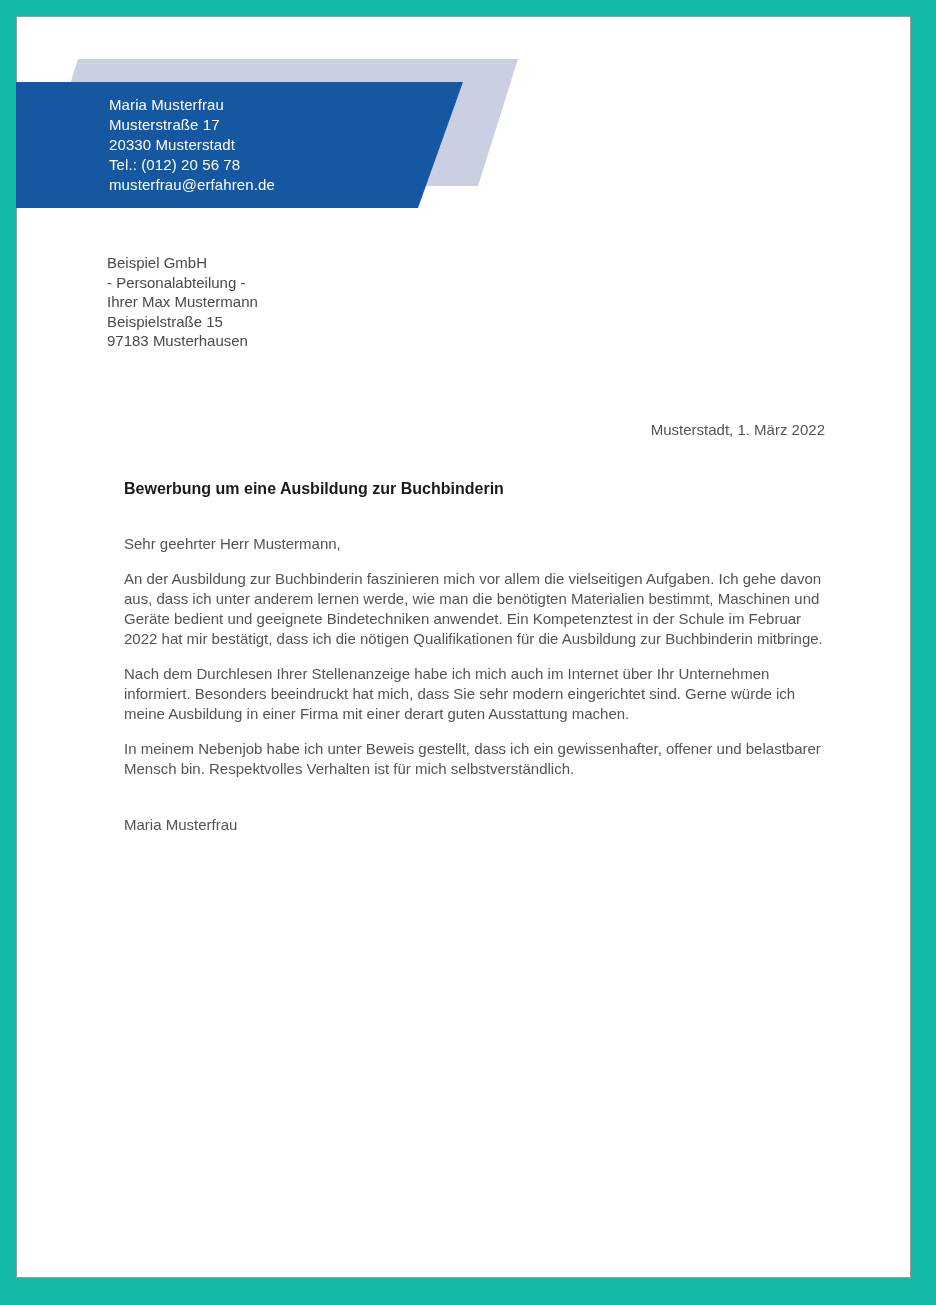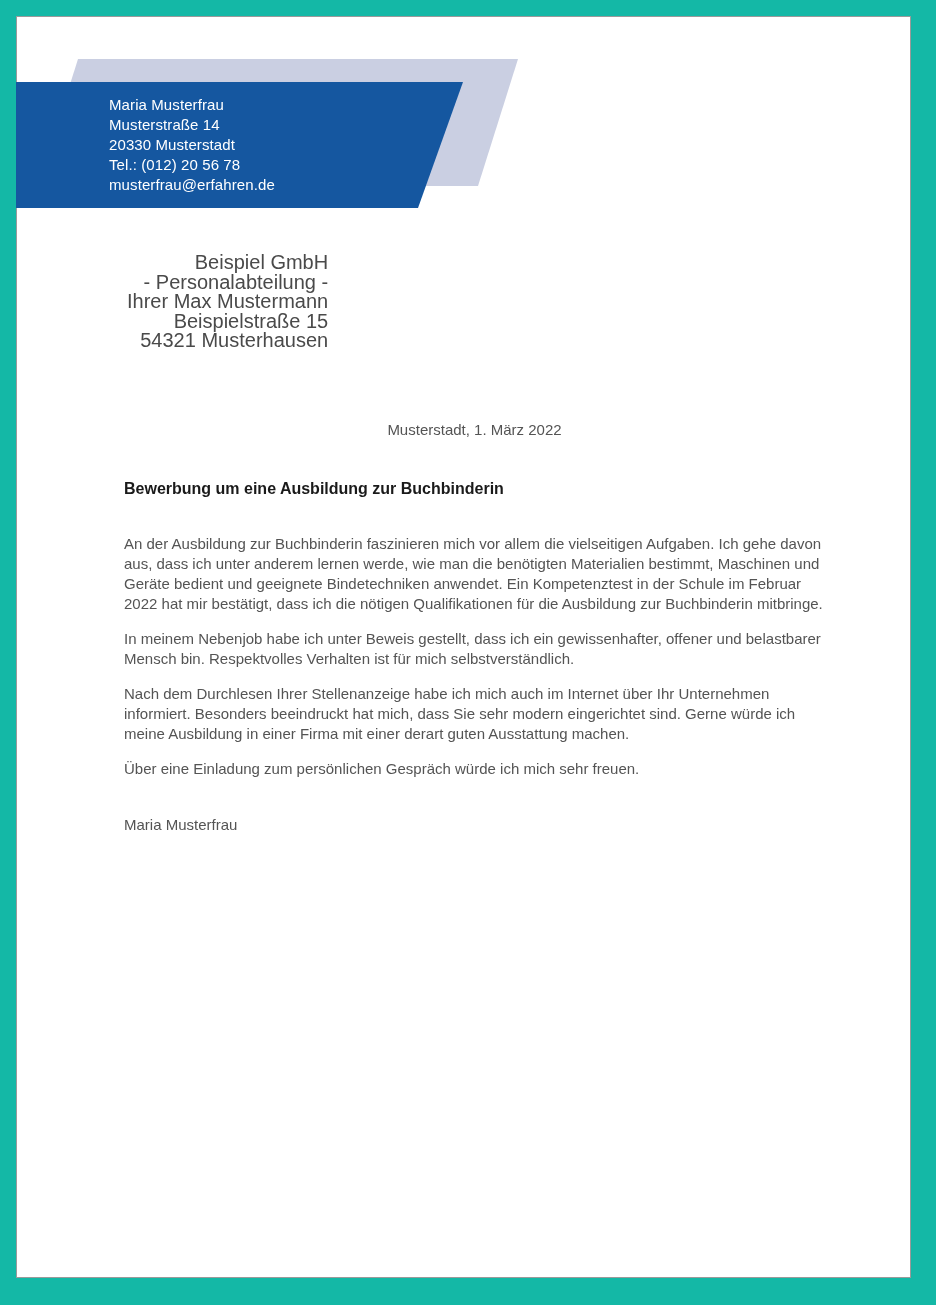--- a/index.html
+++ b/index.html
@@ -17,30 +17,30 @@
     border: 1px solid #9a9a9a;
   }
   .banner-svg { position: absolute; left: -1px; top: -1px; display: block; }
   .sender-block {
     position: absolute; left: 92px; top: 78px;
     color: #ffffff;
     font-size: 15px; font-weight: 300; line-height: 20px;
     letter-spacing: 0.1px;
   }
   .recipient-block {
-    position: absolute; left: 110px; top: 236px;
+    position: absolute; left: 90px; top: 236px;
     color: #4a4a4a;
-    font-size: 20px; font-weight: 300; line-height: 19.5px; text-align: right;
+    font-size: 15px; font-weight: 300; line-height: 19.5px;
   }
   .letter-body {
     position: absolute; left: 107px; top: 403px; width: 701px;
     color: #545454;
     font-size: 15px; font-weight: 300; line-height: 20px;
   }
-  .date-line { text-align: center; margin-bottom: 39px; }
+  .date-line { text-align: right; margin-bottom: 39px; }
   .subject-line {
     color: #1a1a1a; font-weight: 700; font-size: 16px;
     margin-bottom: 35px;
   }
   .salutation { margin-bottom: 15px; }
   .para { margin-bottom: 15px; }
   .closing { margin-bottom: 0; }
   .signature { margin-top: 36px; }
 </style>
 </head>
@@ -49,38 +49,38 @@
 <div class="stage">
   <div class="page">
 
     <svg class="banner-svg" width="520" height="210" viewBox="0 0 520 210">
       <polygon points="62,43 502,43 462,170 22,170" fill="#CACFE2"></polygon>
       <polygon points="0,66 447,66 402,192 0,192" fill="#1557A0"></polygon>
     </svg>
 
     <div class="sender-block">
       <div>Maria Musterfrau</div>
-      <div>Musterstraße 14</div>
+      <div>Musterstraße 17</div>
       <div>20330 Musterstadt</div>
       <div>Tel.: (012) 20 56 78</div>
       <div>musterfrau@erfahren.de</div>
     </div>
 
     <div class="recipient-block">
       <div>Beispiel GmbH</div>
       <div>- Personalabteilung -</div>
       <div>Ihrer Max Mustermann</div>
       <div>Beispielstraße 15</div>
-      <div>54321 Musterhausen</div>
+      <div>97183 Musterhausen</div>
     </div>
 
     <div class="letter-body">
       <div class="date-line">Musterstadt, 1. März 2022</div>
       <div class="subject-line">Bewerbung um eine Ausbildung zur Buchbinderin</div>
+      <div class="salutation">Sehr geehrter Herr Mustermann,</div>
       <p class="para">An der Ausbildung zur Buchbinderin faszinieren mich vor allem die vielseitigen Aufgaben. Ich gehe davon aus, dass ich unter anderem lernen werde, wie man die benötigten Materialien bestimmt, Maschinen und Geräte bedient und geeignete Bindetechniken anwendet. Ein Kompetenztest in der Schule im Februar 2022 hat mir bestätigt, dass ich die nötigen Qualifikationen für die Ausbildung zur Buchbinderin mitbringe.</p>
+      <p class="para">Nach dem Durchlesen Ihrer Stellenanzeige habe ich mich auch im Internet über Ihr Unternehmen informiert. Besonders beeindruckt hat mich, dass Sie sehr modern eingerichtet sind. Gerne würde ich meine Ausbildung in einer Firma mit einer derart guten Ausstattung machen.</p>
       <p class="para">In meinem Nebenjob habe ich unter Beweis gestellt, dass ich ein gewissenhafter, offener und belastbarer Mensch bin. Respektvolles Verhalten ist für mich selbstverständlich.</p>
-      <p class="para">Nach dem Durchlesen Ihrer Stellenanzeige habe ich mich auch im Internet über Ihr Unternehmen informiert. Besonders beeindruckt hat mich, dass Sie sehr modern eingerichtet sind. Gerne würde ich meine Ausbildung in einer Firma mit einer derart guten Ausstattung machen.</p>
-      <p class="para">Über eine Einladung zum persönlichen Gespräch würde ich mich sehr freuen.</p>
       <div class="signature">Maria Musterfrau</div>
     </div>
 
   </div>
 </div>
 
 </body></html>

